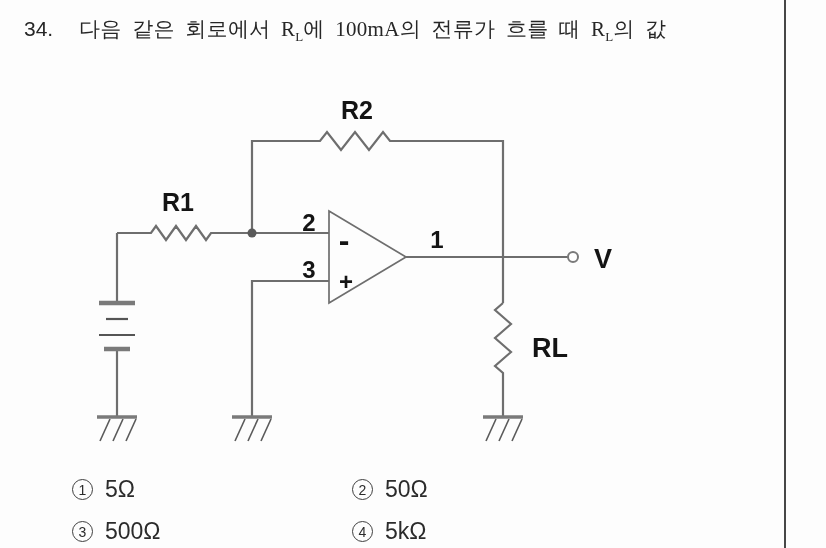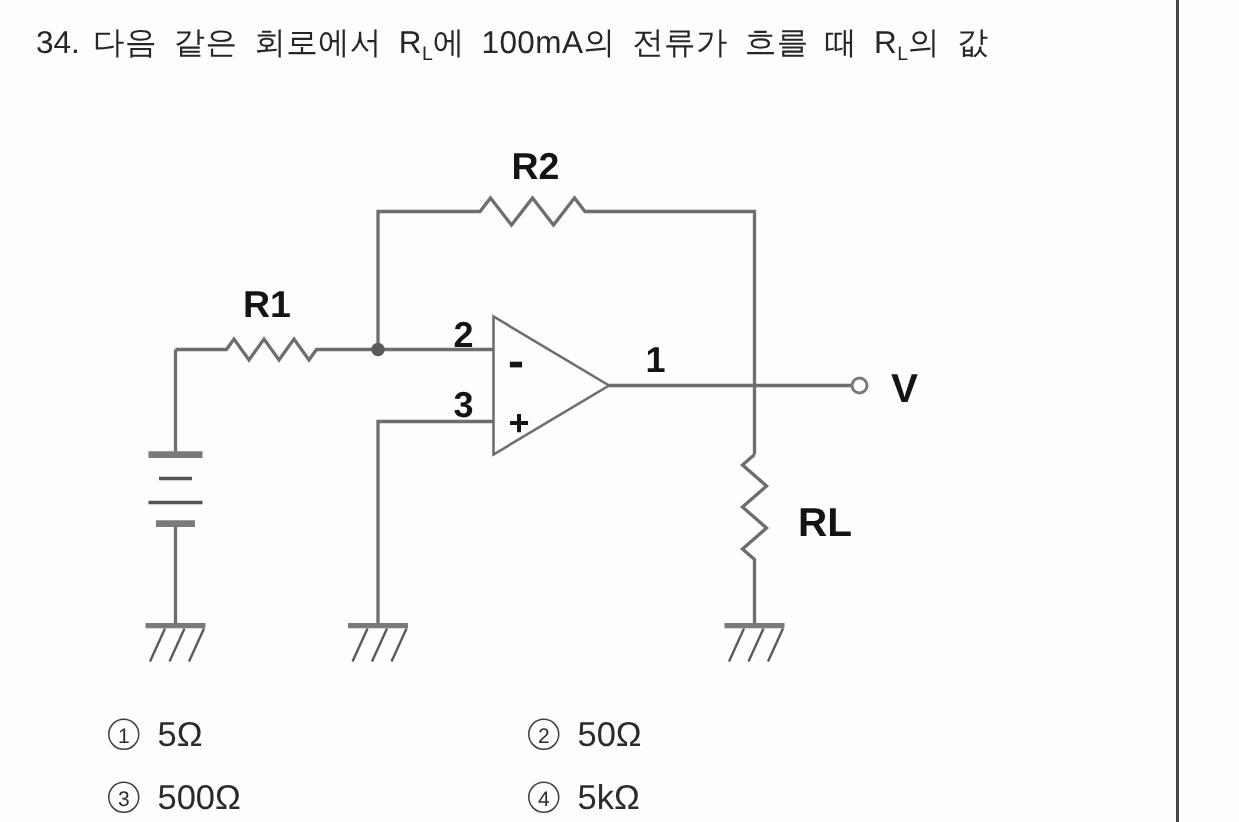--- a/index.html
+++ b/index.html
@@ -6,23 +6,23 @@
   body {
     width:826px; height:548px; background:#fdfdfd;
     font-family:"Liberation Sans","DejaVu Sans",sans-serif;
     position:relative; overflow:hidden;
   }
   .page { position:absolute; inset:0; }
 
   
   .question { position:absolute; left:24px; top:15px; width:740px;
               font-size:21px; line-height:28px; color:#262626; }
-  .qrow { display:flex; }
+  .qrow { display:flex;gap:17px; }
   .qnum { width:38px; flex:0 0 38px; }
-  .qtext { word-spacing:5px; letter-spacing:0.3px; }
+  .qtext { word-spacing:5px; letter-spacing:0.3px;font-family:Liberation Serif, serif; }
   .sub { font-size:13px; vertical-align:-5px; letter-spacing:0; }
 
   
   svg.circuit { position:absolute; left:0; top:0; }
   .wire   { stroke:var(--wire); stroke-width:2.2; fill:none; }
   .thin   { stroke:var(--wire); stroke-width:1.7; fill:none; }
   .bar    { stroke:var(--bar);  stroke-width:3.5; }
   .plate-thick { stroke:var(--bar); stroke-width:4.5; }
   .plate-thin  { stroke:#555;  stroke-width:2.2; }
   .slash  { stroke:#5a5a5a; stroke-width:1.6; }

